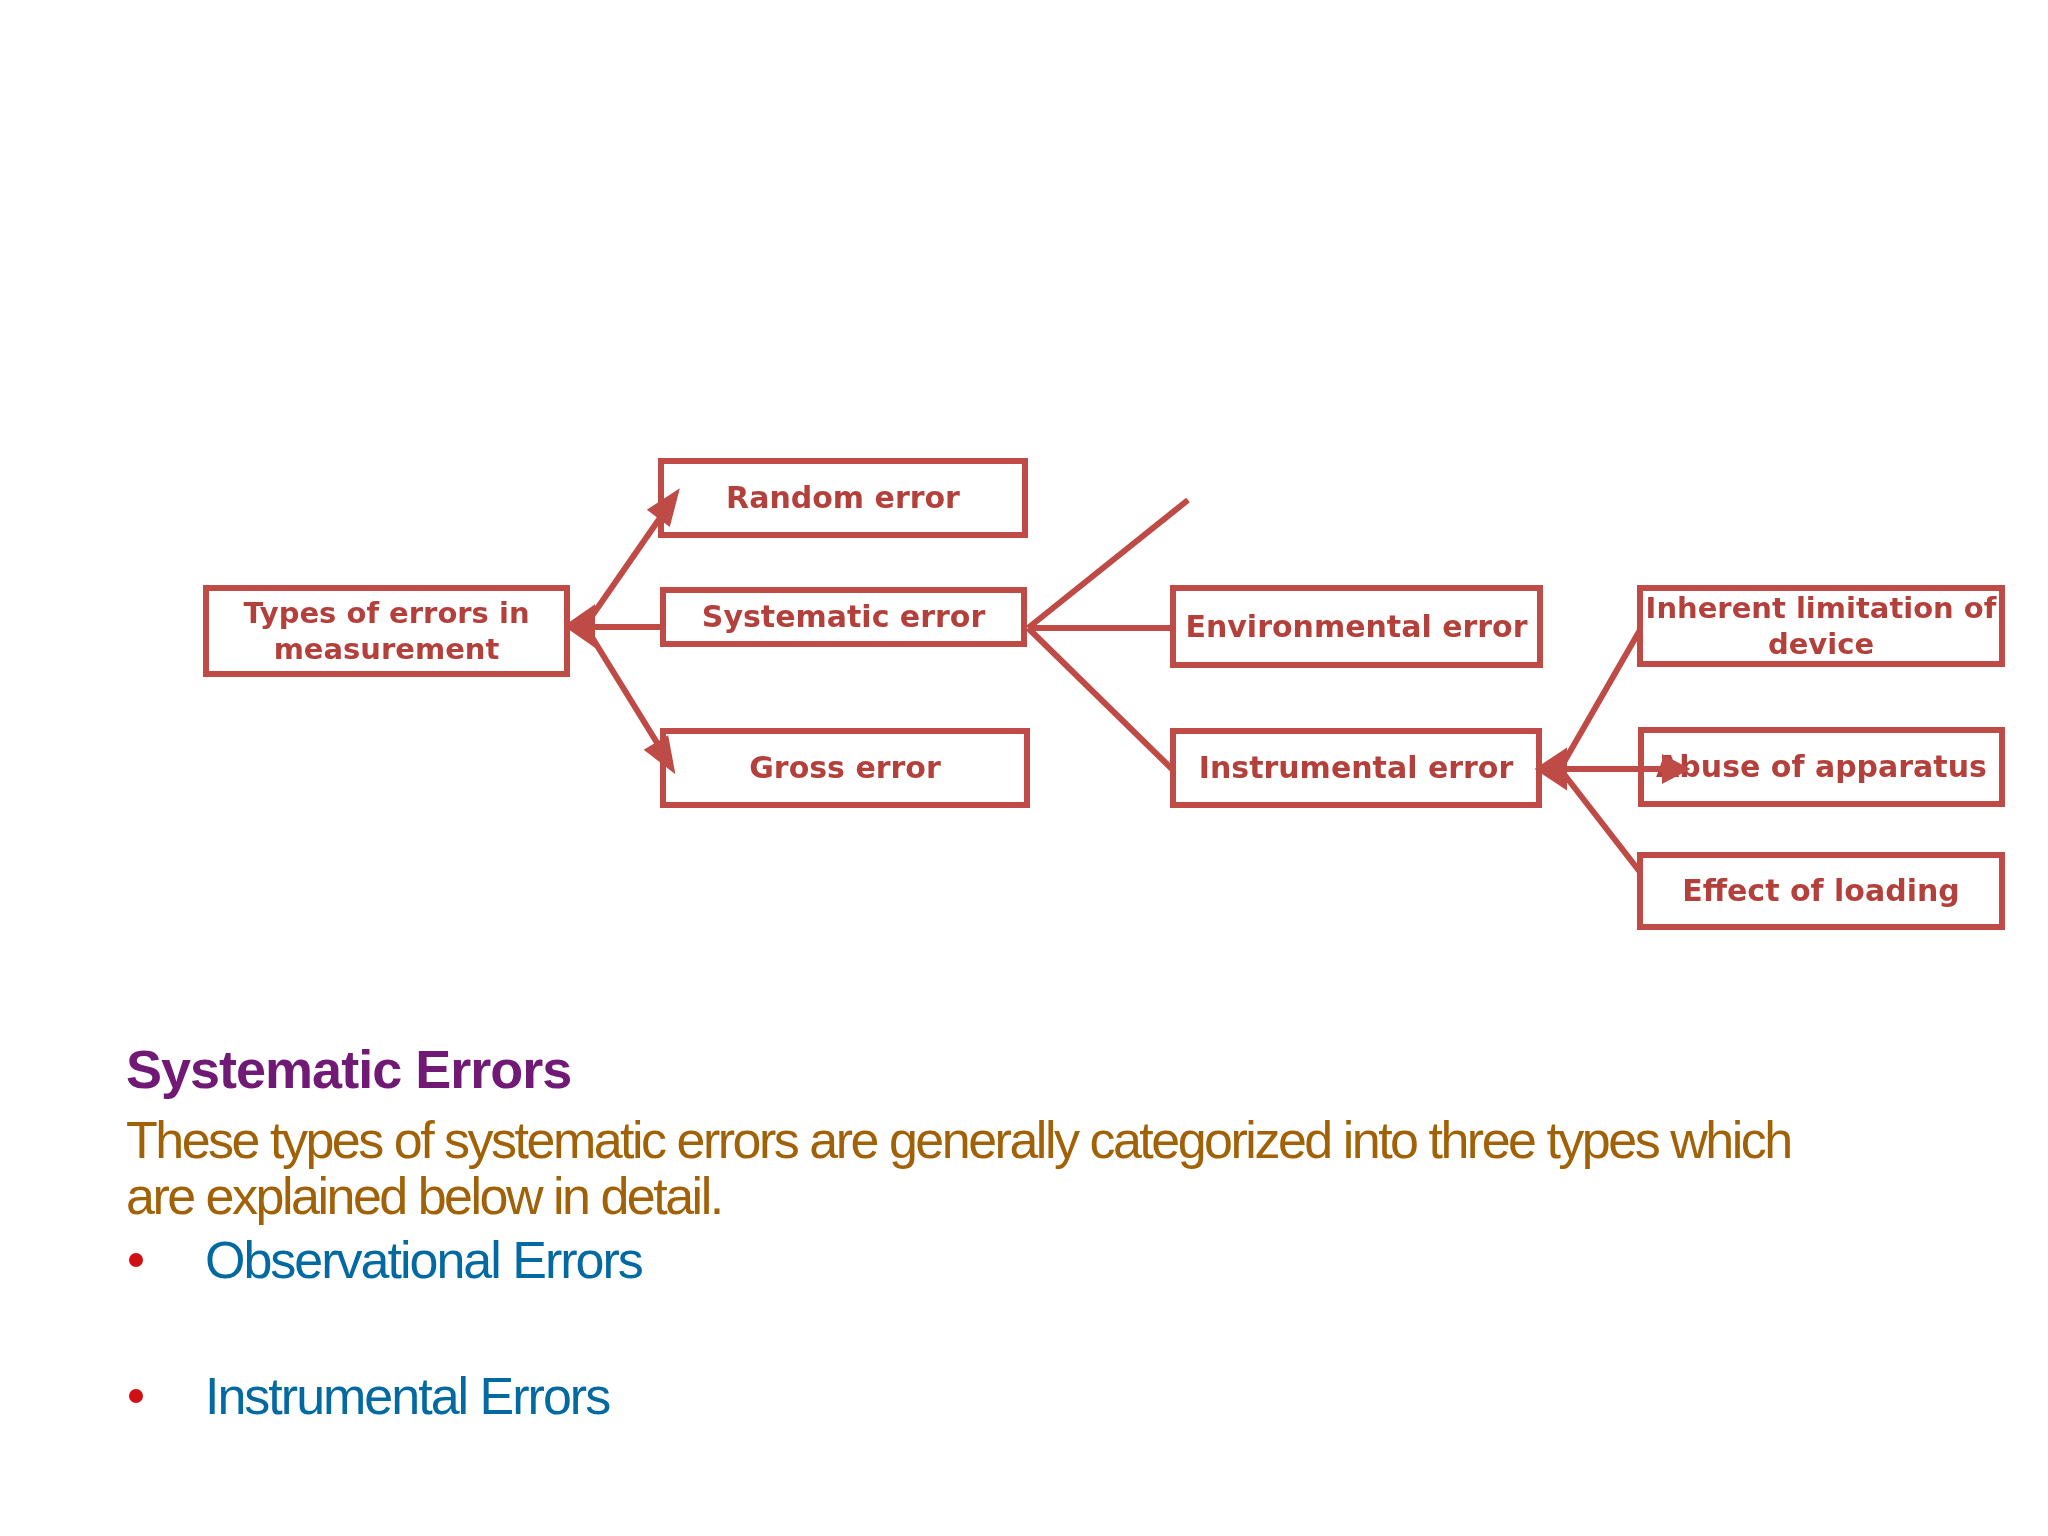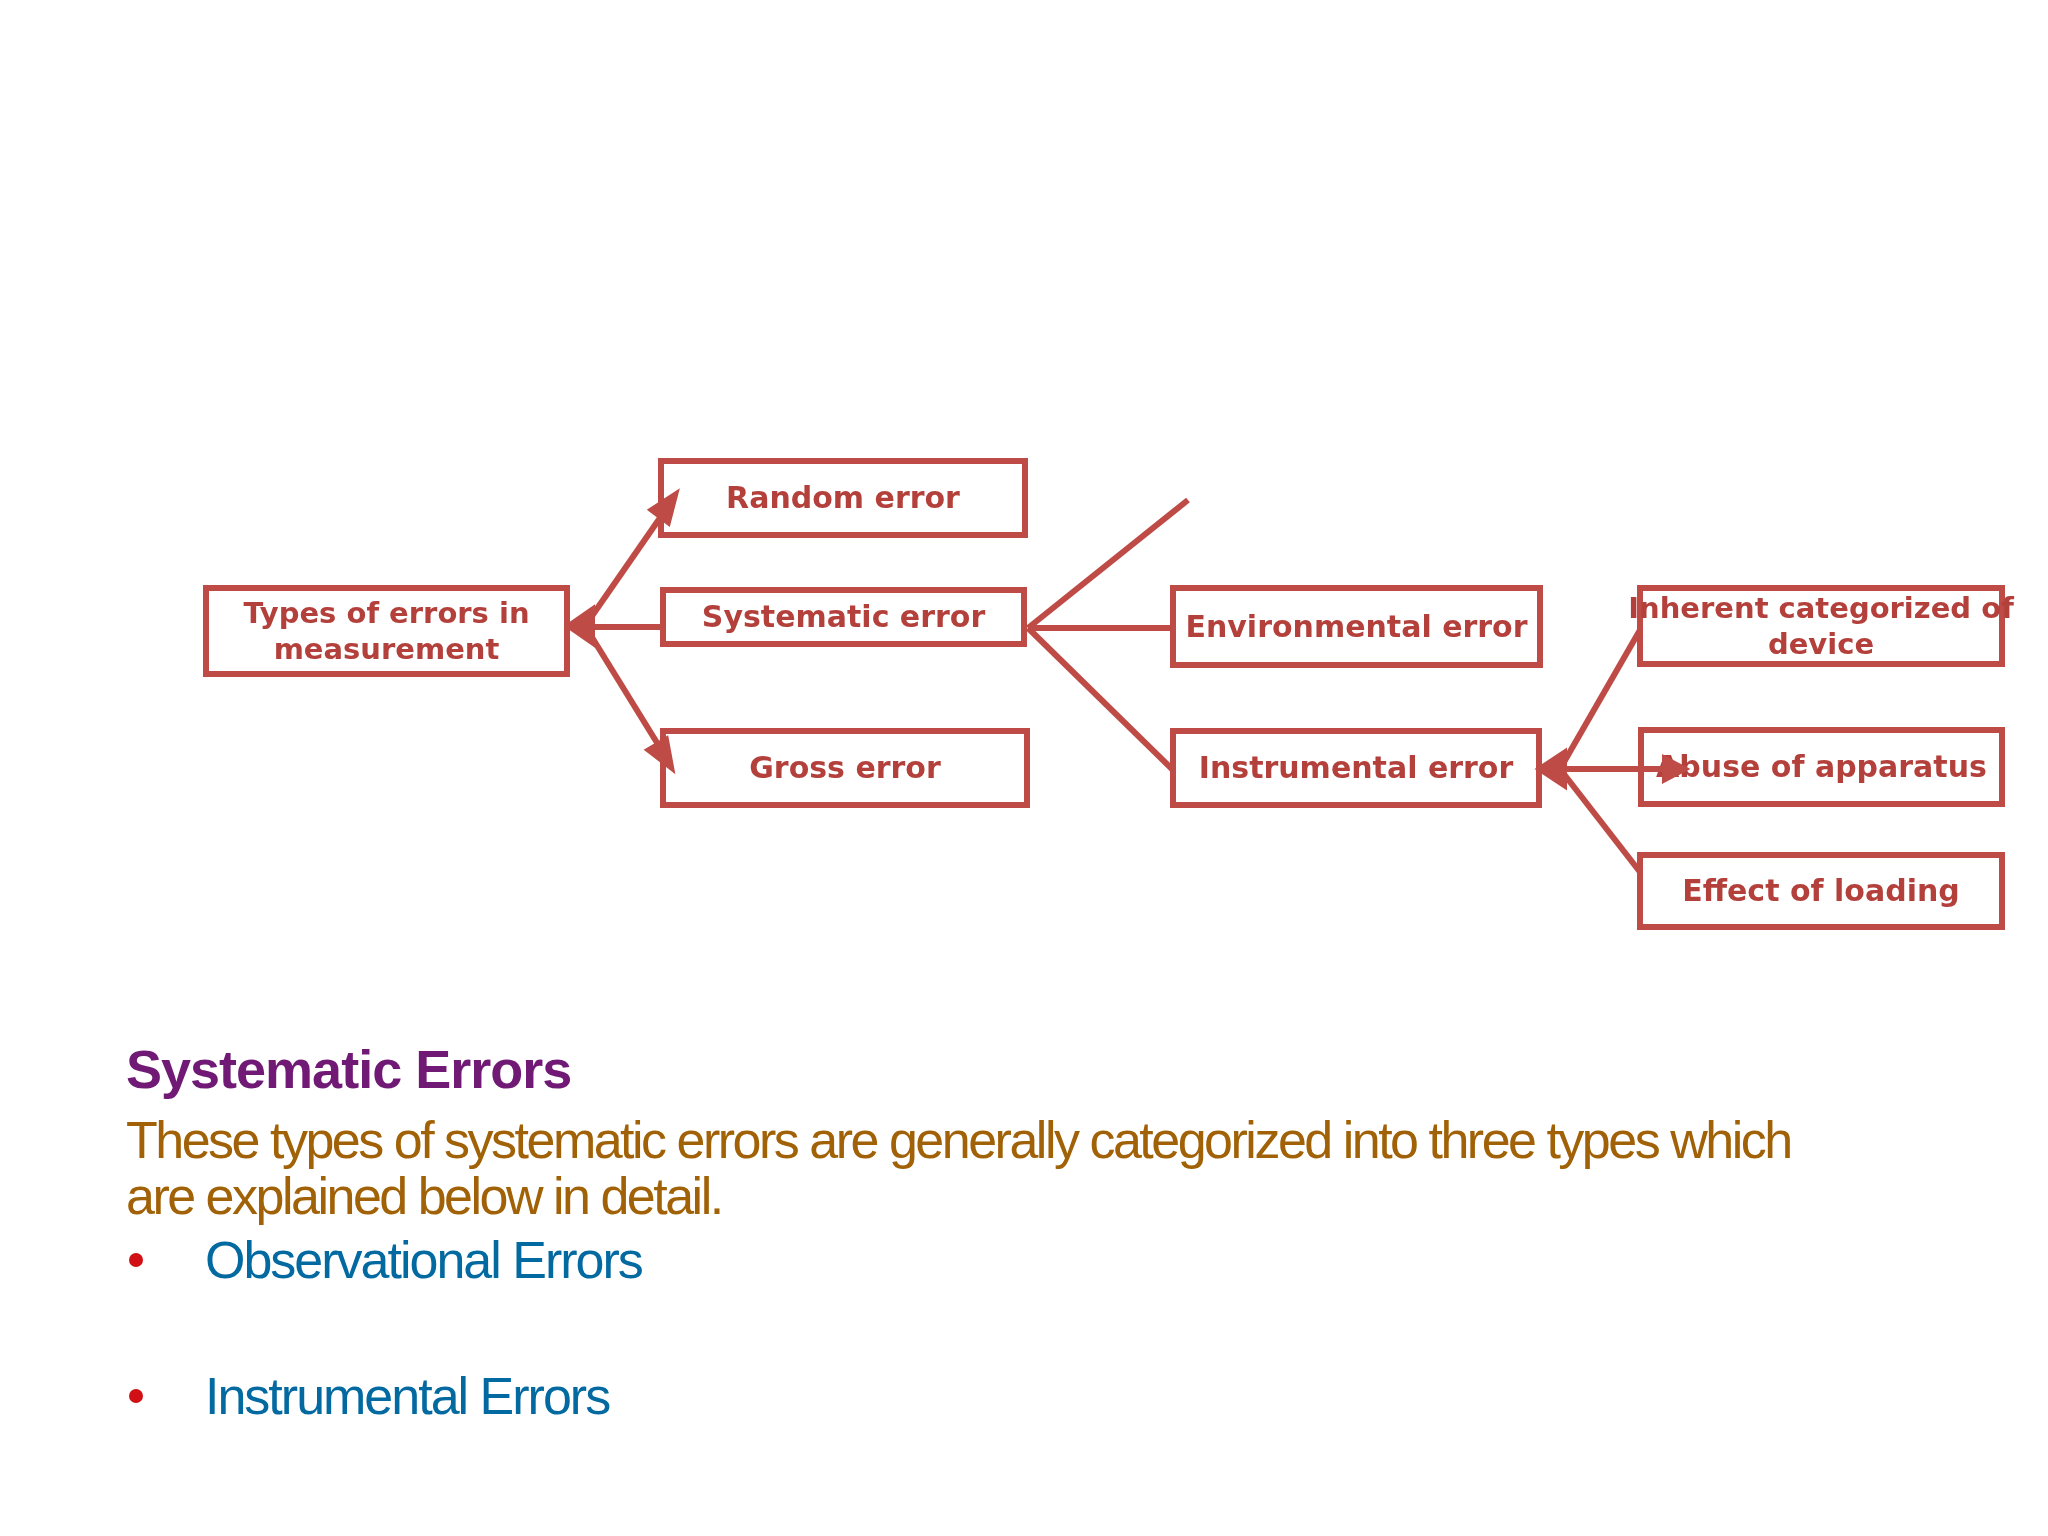--- a/index.html
+++ b/index.html
@@ -91,21 +91,21 @@
   <div class="dbox" id="box-gross">
     <div class="bline">Gross error</div>
   </div>
   <div class="dbox" id="box-environmental">
     <div class="bline">Environmental error</div>
   </div>
   <div class="dbox" id="box-instrumental">
     <div class="bline">Instrumental error</div>
   </div>
   <div class="dbox twoline" id="box-inherent">
-    <div class="bline">Inherent categorized of</div>
+    <div class="bline">Inherent limitation of</div>
     <div class="bline">device</div>
   </div>
   <div class="dbox" id="box-abuse">
     <div class="bline">Abuse of apparatus</div>
   </div>
   <div class="dbox" id="box-effect">
     <div class="bline">Effect of loading</div>
   </div>
 
   <div class="heading">Systematic Errors</div>

